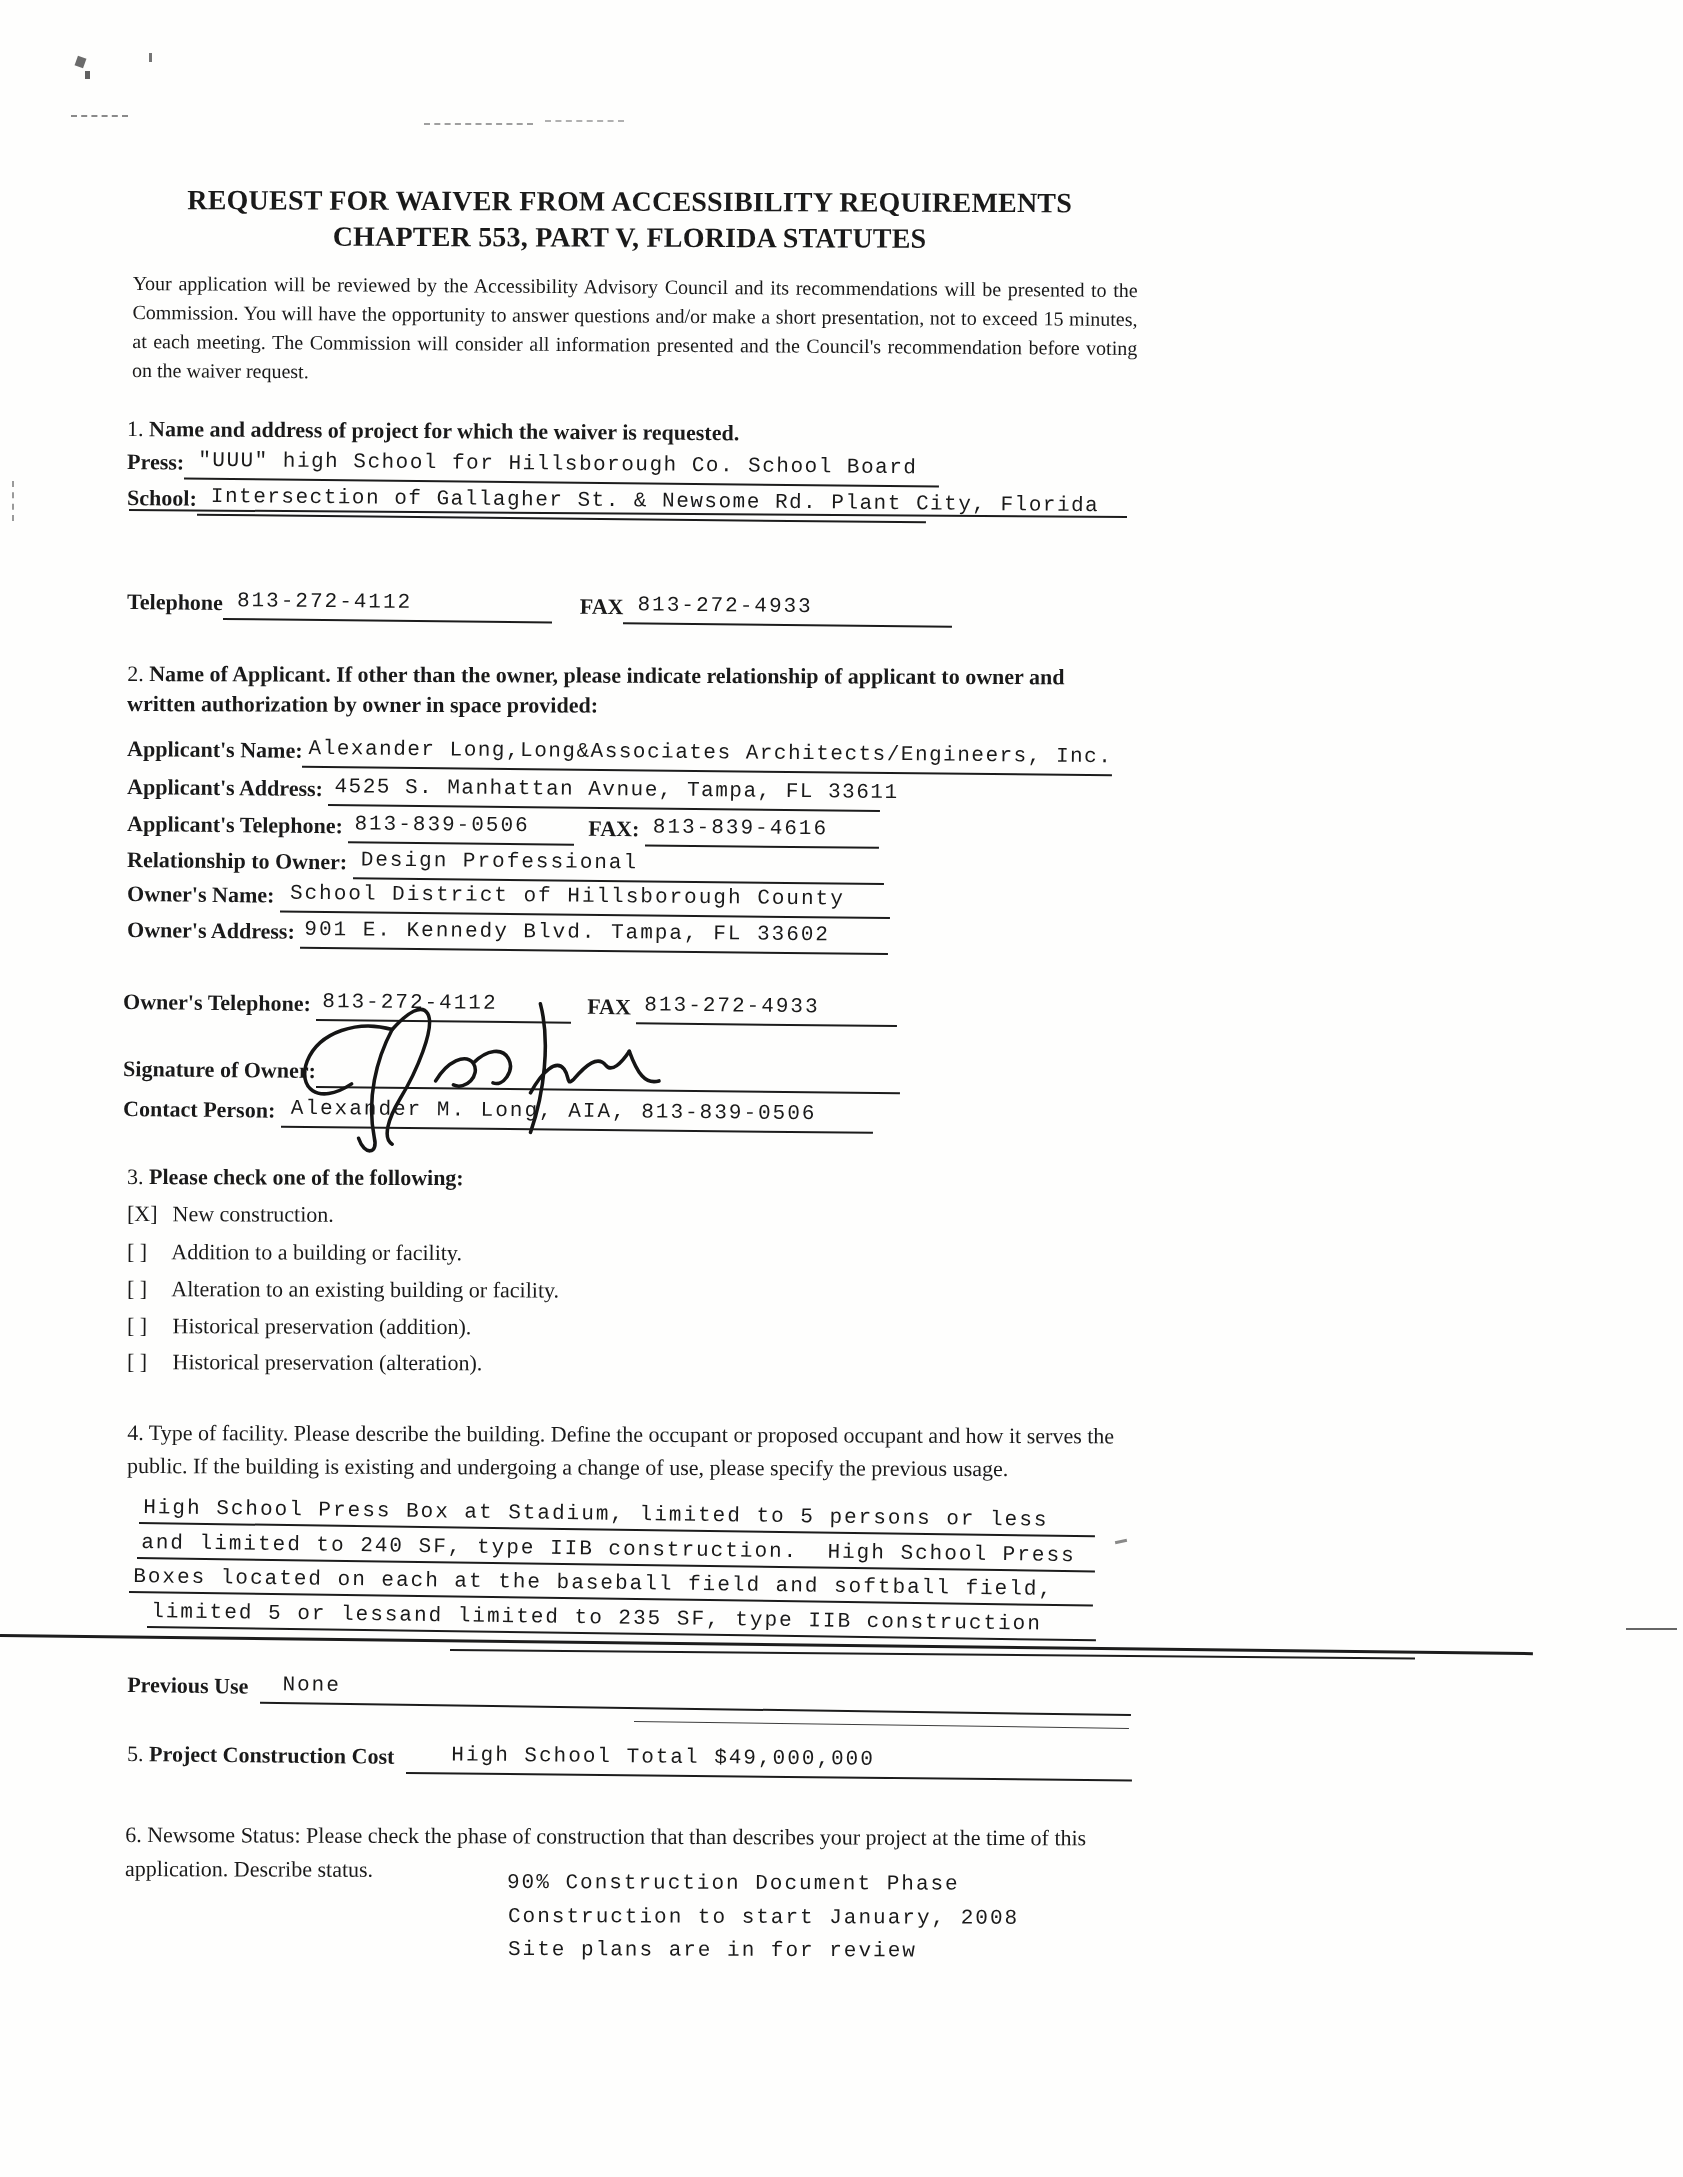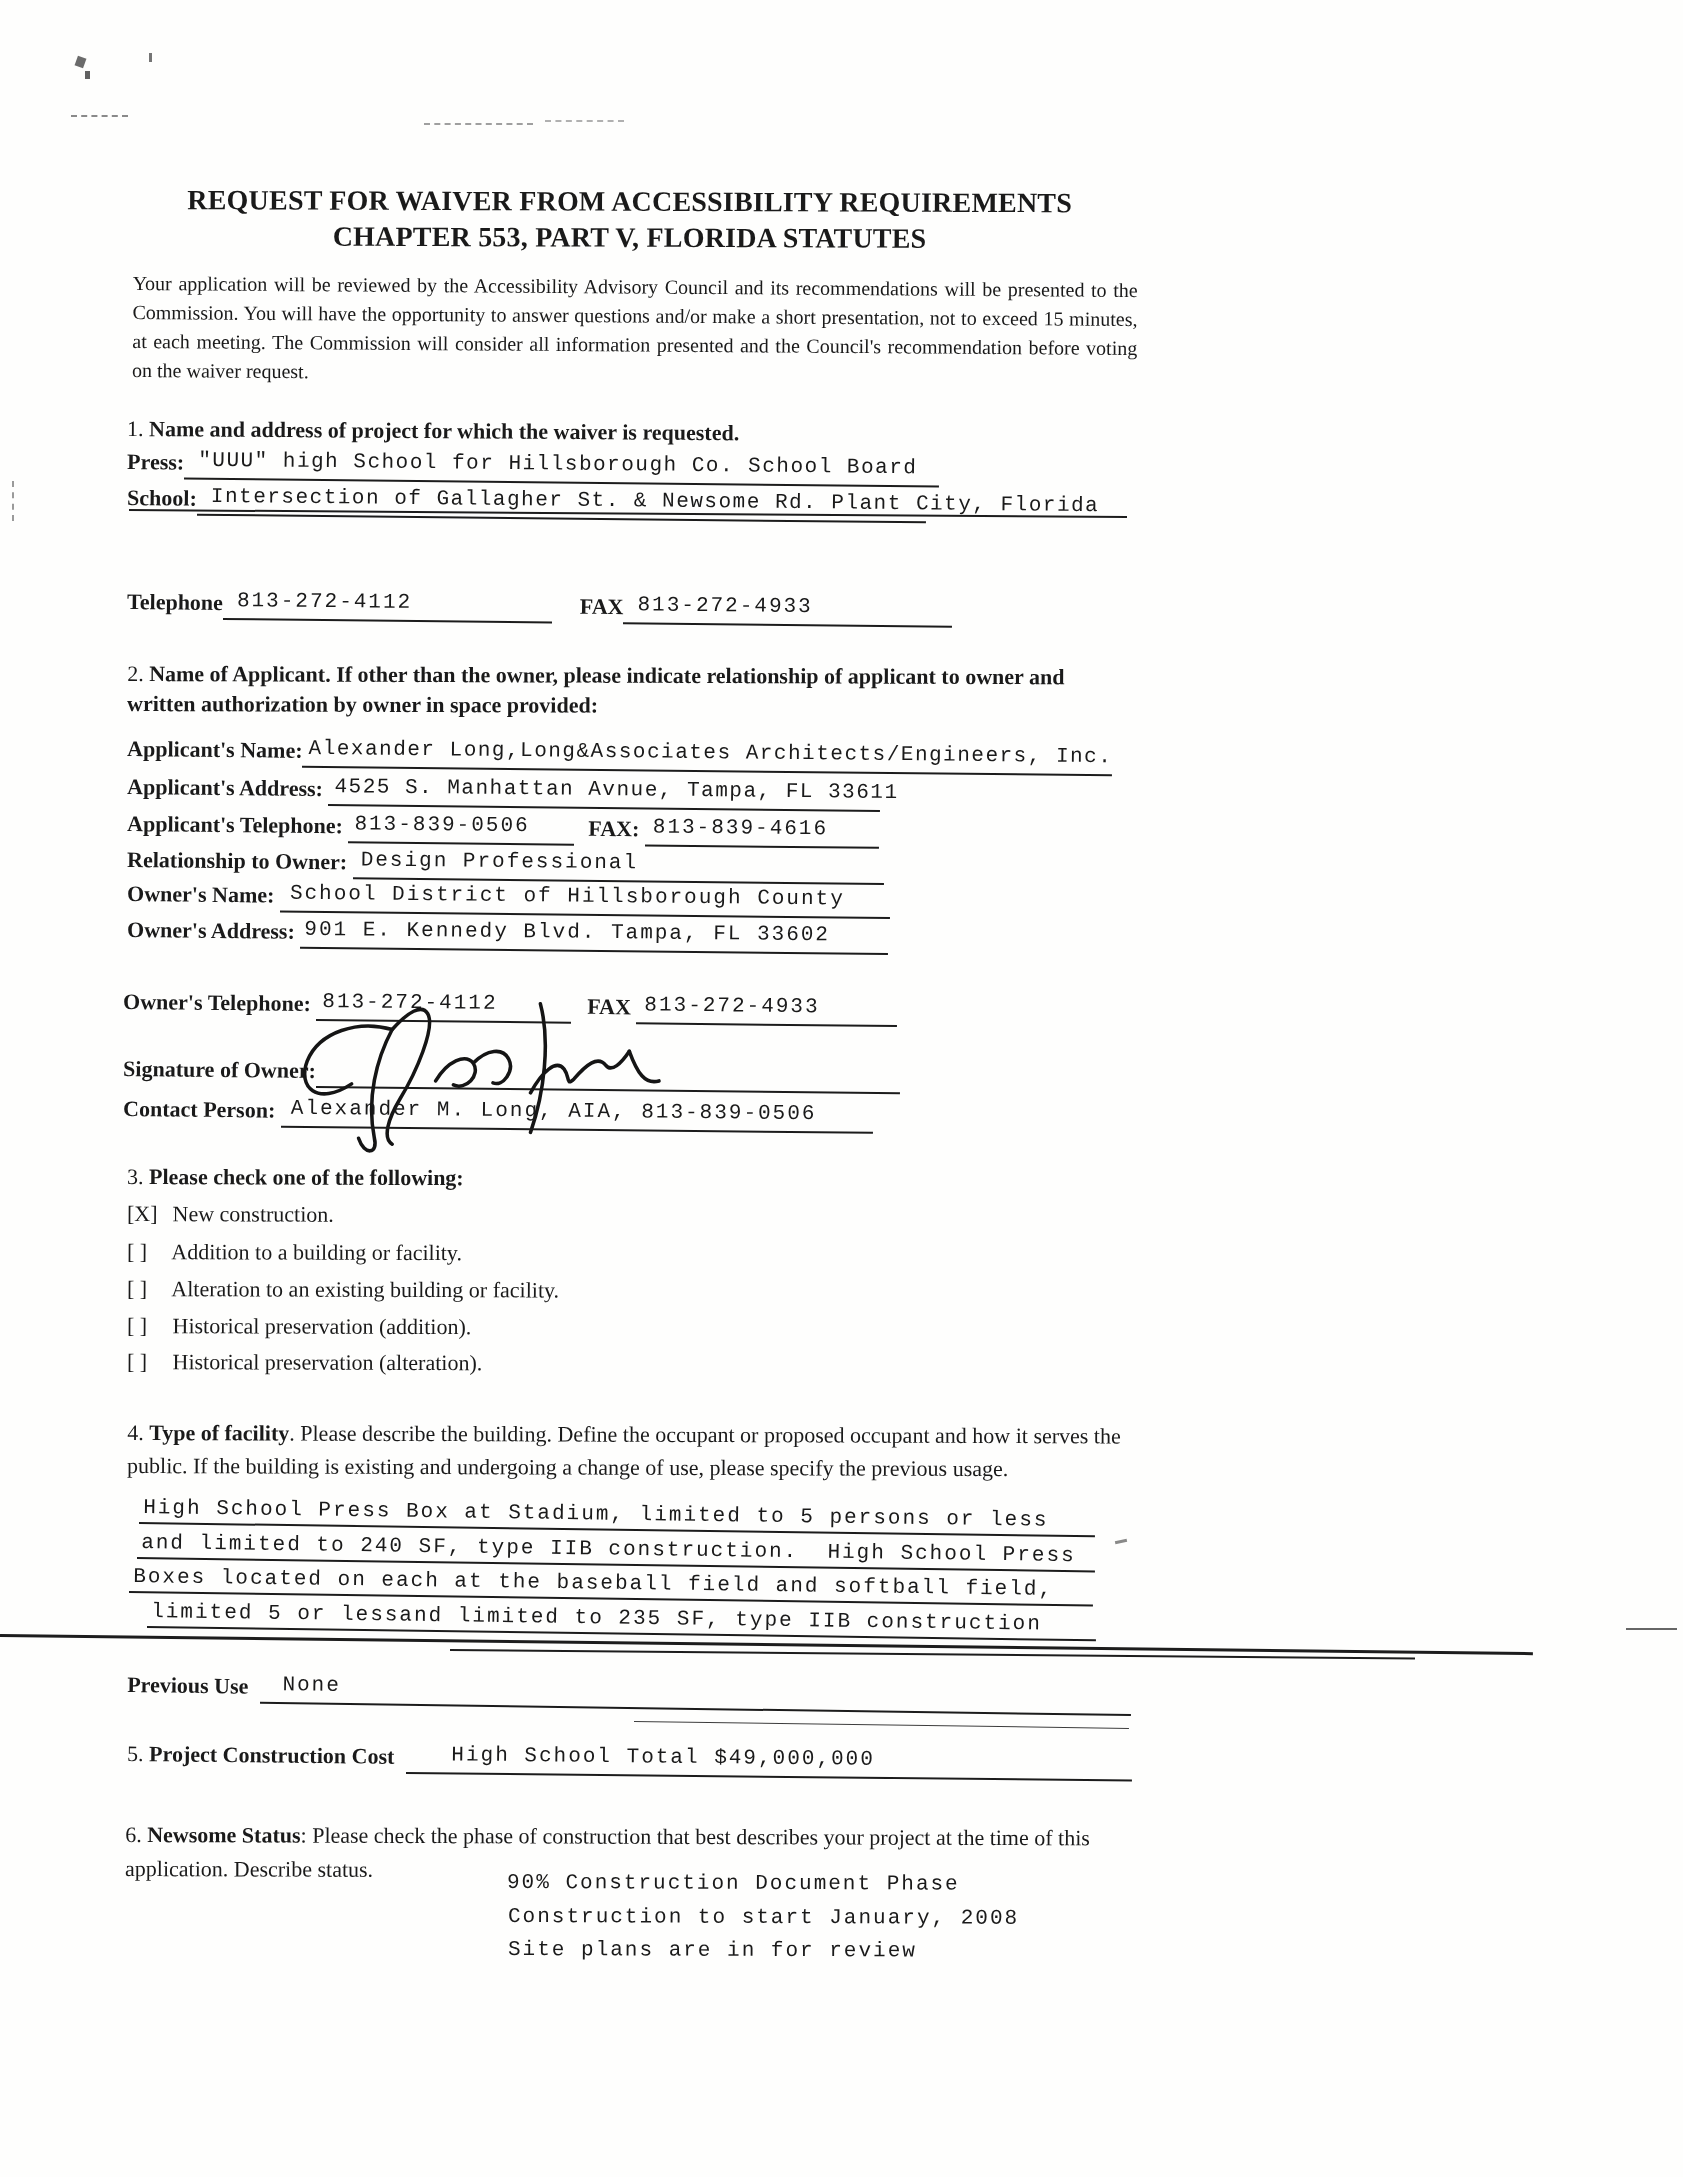--- a/index.html
+++ b/index.html
@@ -33,21 +33,21 @@
   }
   .ls15{letter-spacing:1.5px;}
   .heading{
     position:absolute;
     font-size:22px;
     line-height:30px;
     font-weight:bold;
   }
   .heading .num{font-weight:normal;}
   .mixed{font-weight:normal;}
-  .mixed b{font-weight:bold;}
+  .mixed b{font-weight:normal;}
   .line{position:absolute;border-bottom:2px solid #1d1d1d;}
   
   .t2{transform:rotate(0.2deg);transform-origin:0 100%;}
   .t4{transform:rotate(0.4deg);transform-origin:0 100%;}
   .t6{transform:rotate(0.6deg);transform-origin:0 100%;}
   .t8{transform:rotate(0.8deg);transform-origin:0 100%;}
   
   .title{
     position:absolute;
     width:1005px;left:127px;
@@ -247,21 +247,21 @@
   <div class="line" style="top:1721px;left:634px;width:495px;transform:rotate(0.8deg);transform-origin:0 100%;border-bottom-width:1.5px;border-bottom-color:#3d3d3d;"></div>
 
   <div class="row t6" style="top:1738px;left:127px;">
     <span class="num">5. </span>
     <span class="lbl">Project Construction Cost</span>
     <span style="width:12px;"></span>
     <span class="fill" style="width:681px;padding-left:45px;">High School Total $49,000,000</span>
   </div>
 
   <div class="heading mixed t2" style="top:1818px;left:125px;width:1008px;white-space:normal;line-height:34px;">
-    <span class="num">6. </span><b>Newsome Status</b><span>: Please check the phase of construction that best describes your project at the time of this application. Describe status.</span>
+    <span class="num">6. </span><b>Newsome Status</b><span>: Please check the phase of construction that than describes your project at the time of this application. Describe status.</span>
   </div>
 
   <div class="typed-plain t2" style="top:1871px;left:507px;">90% Construction Document Phase</div>
   <div class="typed-plain t2" style="top:1905px;left:508px;">Construction to start January, 2008</div>
   <div class="typed-plain t2" style="top:1938px;left:508px;">Site plans are in for review</div>
 
 </div>
 
 
 </body></html>

